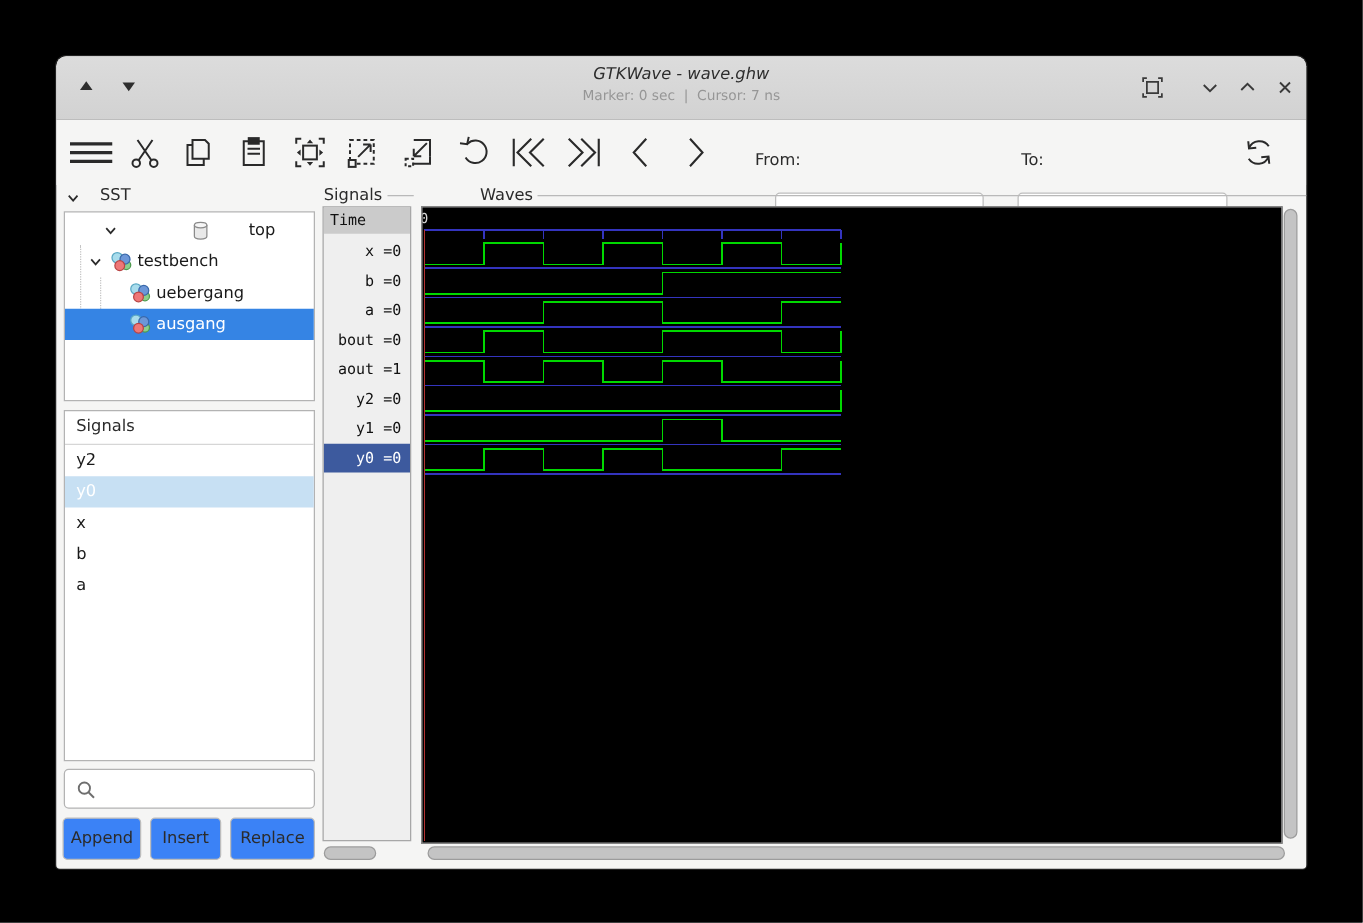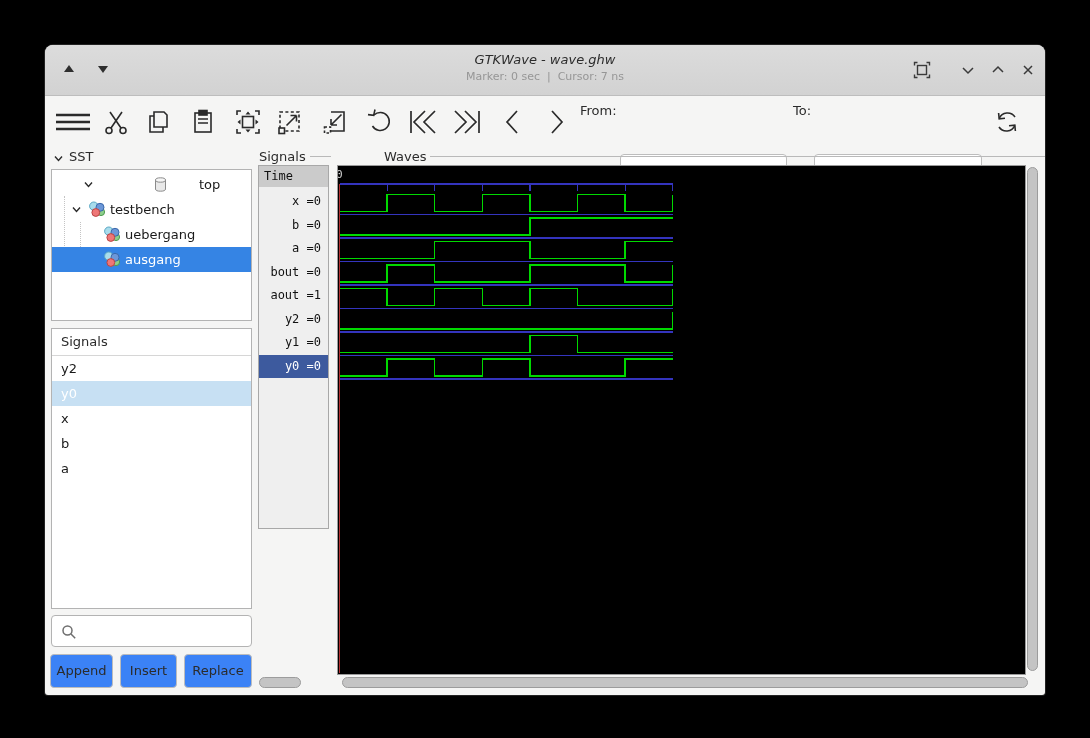--- a/index.html
+++ b/index.html
@@ -9,37 +9,37 @@
   
   .titlebar{position:absolute;left:0;top:0;width:1000px;height:50px;
     background:linear-gradient(#dcdcdc,#d2d2d2);border-bottom:1px solid #bdbdbd;}
   .tb-title{position:absolute;left:0;top:7px;width:100%;text-align:center;font-size:13px;color:#2c2c2c;font-style:italic;}
   .tb-sub{position:absolute;left:0;top:25px;width:100%;text-align:center;font-size:11px;color:#969696;white-space:pre;}
   .tb-tri{position:absolute;top:17px;width:14px;height:14px;}
   .tb-ico{position:absolute;top:16px;width:18px;height:18px;}
   
   .toolbar{position:absolute;left:0;top:51px;width:1000px;height:52px;background:#f5f5f4;}
   .tico{position:absolute;top:11px;}
-  .tlabel{position:absolute;top:7px;font-size:13px;color:#2b2b2b;}
+  .tlabel{position:absolute;top:25px;font-size:13px;color:#2b2b2b;margin-left:24px;}
   .tinput{position:absolute;top:58px;height:34px;background:#fff;border:1px solid #bdbdbd;border-radius:4px;
     font-size:13px;color:#1a1a1a;line-height:34px;padding-left:11px;box-sizing:border-box;}
   
   .box{position:absolute;background:#fff;border:1px solid #b3b3b3;box-sizing:border-box;}
-  .sst-label{position:absolute;left:8px;top:104px;font-size:13px;color:#2b2b2b;display:flex;align-items:flex-end;gap:5px;}
+  .sst-label{position:absolute;left:8px;top:104px;font-size:13px;color:#2b2b2b;display:flex;align-items:flex-end;gap:16px;}
   .tree-row{position:absolute;left:0;width:100%;height:25px;display:flex;align-items:center;font-size:13px;color:#1a1a1a;}
   .tree-row.sel{background:#3584e4;color:#fff;}
   .list-row{height:25px;line-height:25px;padding-left:9px;font-size:13px;color:#1a1a1a;}
   .list-row.sel{background:#c7e0f3;color:#fff;}
   .list-head{height:26px;line-height:26px;padding-left:9px;font-size:13px;color:#2b2b2b;border-bottom:1px solid #d6d6d6;}
   .btn{position:absolute;top:609px;height:34px;background:#3b82f6;border:1px solid #bcbcbc;border-radius:4px;
     font-size:13px;color:#2b2b2b;text-align:center;line-height:32px;box-sizing:border-box;}
   .frame-label{position:absolute;top:104px;font-size:13px;color:#2b2b2b;display:flex;align-items:center;}
   .frame-line{height:1px;background:#b9b9b9;margin-left:4px;flex:1;}
   
-  .names{position:absolute;left:213px;top:120px;width:71px;height:364px;background:#efefef;
+  .names{position:absolute;left:213px;top:120px;width:71px;height:508px;background:#efefef;
     border:1px solid #a8a8a8;box-sizing:border-box;overflow:hidden;
     font-family:"DejaVu Sans Mono","Liberation Mono",monospace;}
   .names .time{height:21px;line-height:21px;background:#cbcbcb;padding-left:5px;font-size:12px;color:#111;}
   .nrow{position:absolute;left:0;width:100%;height:23px;line-height:23px;text-align:right;padding-right:7px;
     box-sizing:border-box;font-size:12px;color:#111;}
   .nrow.sel{background:#3d5a9e;color:#fff;}
   .wavebox{position:absolute;left:292px;top:120px;width:687px;height:508px;background:#000;border:1px solid #9a9a9a;box-sizing:content-box;}
   .vscroll{position:absolute;left:982px;top:122px;width:11px;height:504px;}
   .vscroll .thumb{width:100%;height:100%;background:#c4c4c4;border:1px solid #9c9c9c;border-radius:6px;box-sizing:border-box;}
   .hscroll{position:absolute;top:632px;height:11px;}

